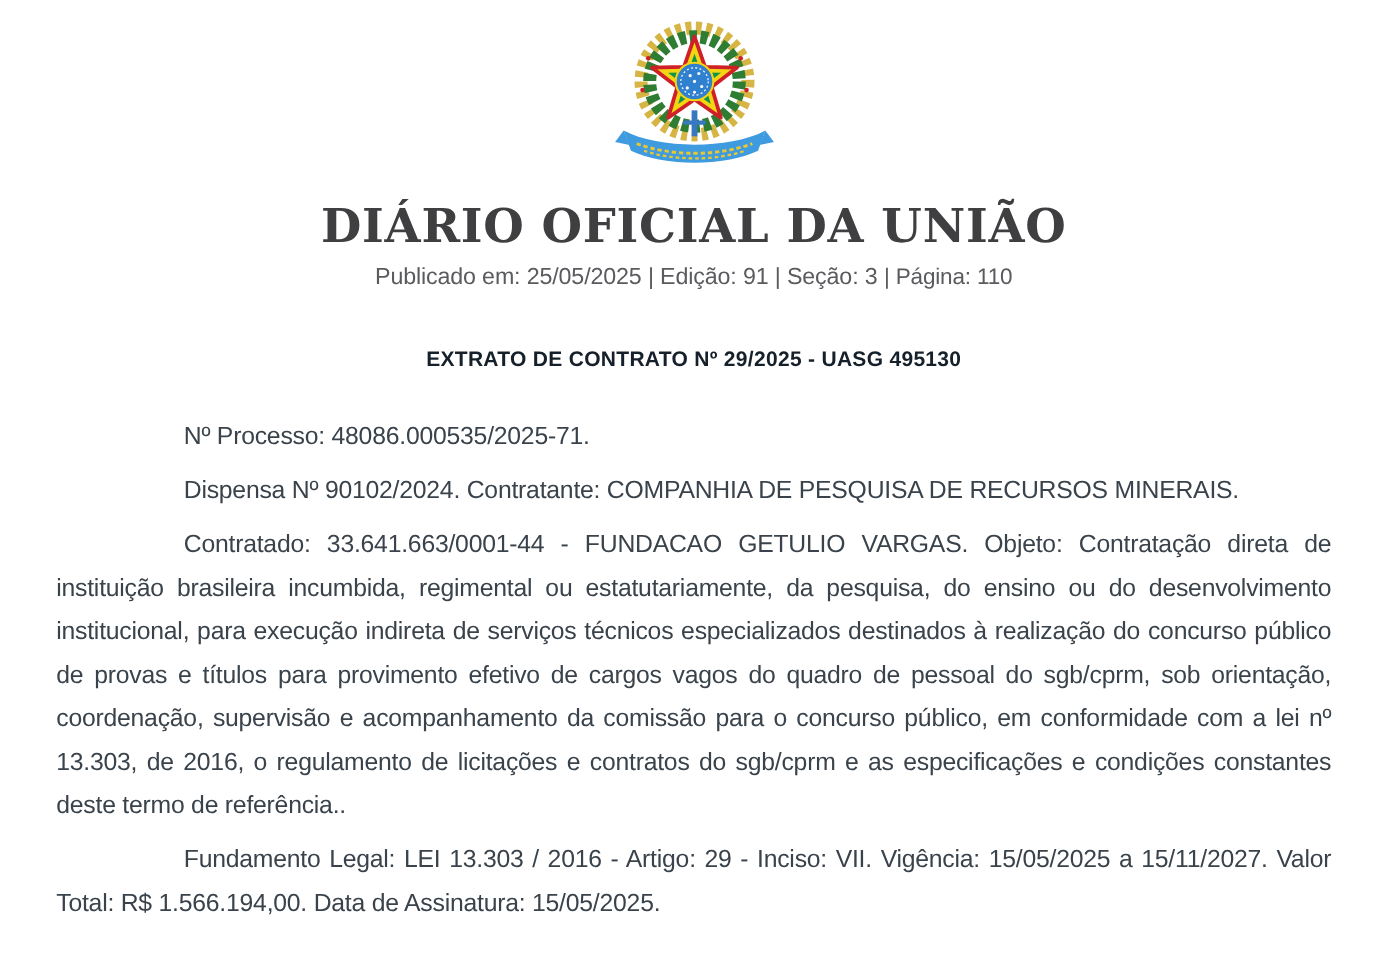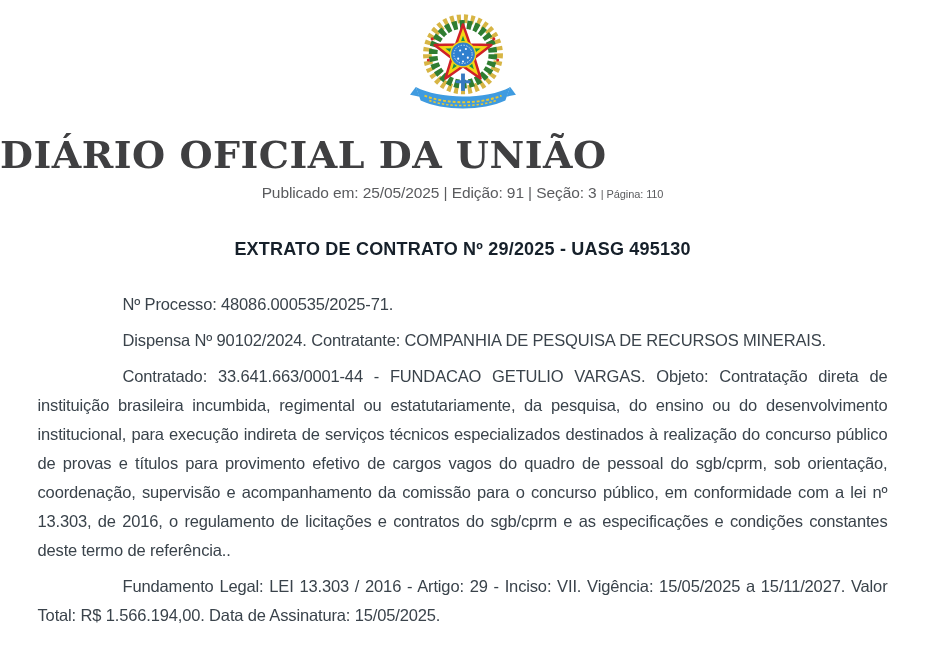--- a/index.html
+++ b/index.html
@@ -13,51 +13,51 @@
     width: 925px;
     height: 647px;
     margin: 0 auto;
     background: #ffffff;
     overflow: hidden;
     padding-top: 10px;
   }
   .emblem { text-align: center; }
   .emblem svg { display: inline-block; }
   .title {
-    text-align: left;
+    text-align: center;
     font-family: "DejaVu Serif", "Liberation Serif", serif;
     font-weight: 700;
-    font-size: 38px;
+    font-size: 31px;
     letter-spacing: 0.5px;
     color: #3f3f41;
     margin: 14px 0 7px 0;
   }
   .publine {
     text-align: center;
     color: #5a5b5e;
     font-size: 15.5px;
     letter-spacing: -0.1px;
   }
   .publine .pagemeta {
-    font-size: 11px;
+    font-size: 15px;
     color: #5a5b5e;
   }
   .organ {
     width: 848px;
     margin: 9px auto 0 auto;
     text-align: center;
     font-weight: 700;
     font-size: 15px;
     line-height: 1.7;
     color: #55565a;
     letter-spacing: -0.2px;
   }
   .heading {
     text-align: center;
-    font-size: 18px;
+    font-size: 14px;
     font-weight: 700;
     color: #16202a;
     letter-spacing: 0.2px;
     margin: 37px 0 0 0;
   }
   .content {
     width: 850px;
     margin: 0 auto;
   }
   .para {

